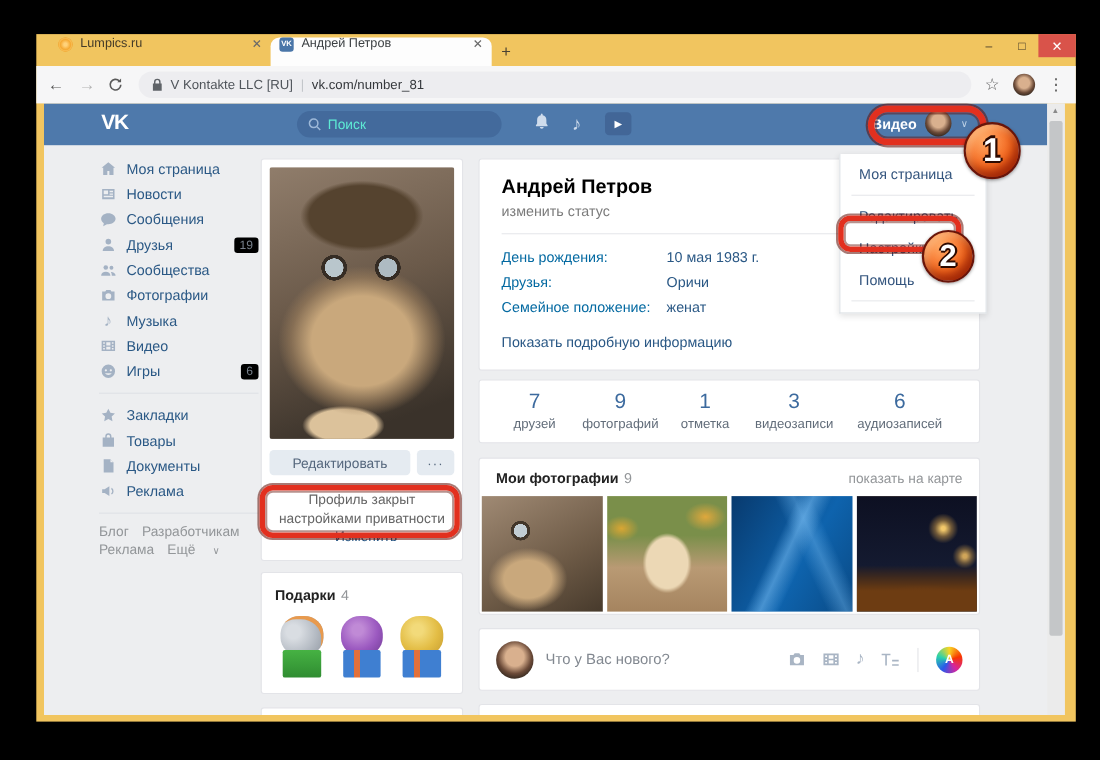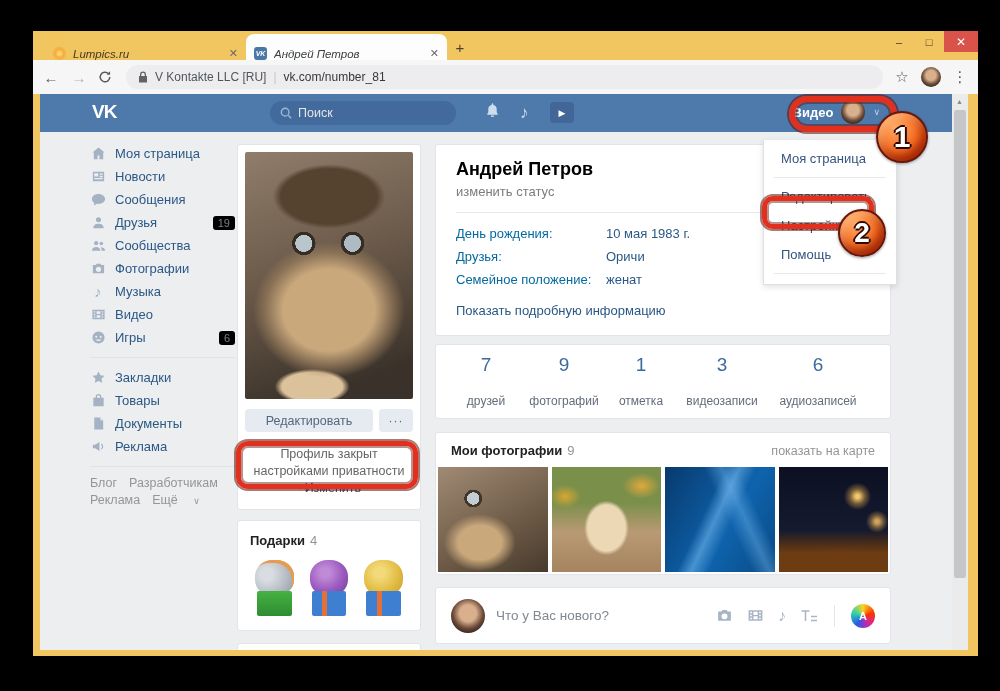--- a/index.html
+++ b/index.html
@@ -2,21 +2,21 @@
 <html><head>
 <meta charset="utf-8">
 <style>
   * { margin:0; padding:0; box-sizing:border-box; }
   html,body { width:1000px; height:691px; background:#000; font-family:"Liberation Sans","DejaVu Sans",sans-serif; overflow:hidden; }
   .stage { position:relative; width:1000px; height:691px; background:#000; }
 
   
   .window { position:absolute; left:33px; top:31px; width:945px; height:625px; background:#f1c55f; }
   .tabstrip { position:relative; height:29px; display:flex; align-items:flex-end; padding-left:12px; }
-  .tab { display:flex; align-items:flex-end; gap:7px; height:26px; width:201px; padding:0 8px; font-size:11.5px; color:#433a28; border-radius:8px 8px 0 0;font-style:italic; }
+  .tab { display:flex; align-items:flex-start; gap:7px; height:26px; width:201px; padding:0 8px; font-size:11.5px; color:#433a28; border-radius:8px 8px 0 0; }
   .tab.active { background:#fdfdfd; color:#3c4043; }
   .tab .title { flex:1; white-space:nowrap; overflow:hidden; }
   .tclose { color:#6a6a6a; font-size:11px; cursor:default; }
   .fav-lumpics { width:13px; height:13px; border-radius:50%; background:radial-gradient(circle at 50% 50%, #ffd27a 15%, #f29d1e 60%, #e0820c); box-shadow: inset 0 0 0 1.5px #f7b94e; flex:0 0 13px; }
   .fav-vk { width:13px; height:13px; border-radius:3px; background:#4a76a8; color:#fff; font-size:7px; font-weight:bold; display:flex; align-items:center; justify-content:center; flex:0 0 13px; }
   .newtab { width:26px; height:26px; display:flex; align-items:center; justify-content:center; font-size:15px; color:#4b4232; }
   .wincontrols { position:absolute; right:0; top:0; height:21px; display:flex; align-items:center; }
   .wc { width:30px; height:21px; display:flex; align-items:center; justify-content:center; font-size:11px; color:#3e3627; }
   .wc.close { width:34px; background:#d9534a; color:#fff; font-size:12px; }
 
@@ -27,21 +27,21 @@
   .sec-name { color:#50555b; }
   .omni-sep { color:#c3c6ca; }
   .omni-url { color:#35383c; }
   .tool-avatar { width:20px; height:20px; border-radius:50%; background:radial-gradient(circle at 50% 42%, #d9b08e 32%, #6b4a38 58%, #33281f 78%); }
 
   
   .page { position:absolute; left:7px; top:63px; width:928px; height:556px; background:#edeef0; overflow:hidden; }
 
   .vkheader { position:absolute; left:0; top:0; width:912px; height:38px; background:#4e79ab; }
   .vklogo { position:absolute; left:52px; top:7px; color:#fff; font-size:19px; font-weight:bold; letter-spacing:-1px; }
-  .vksearch { position:absolute; left:230px; top:7px; width:186px; height:24px; background:#436a9c; border-radius:12px; display:flex; align-items:center; padding:0 10px; gap:6px; color:#e5e5e5; font-size:12.5px; }
+  .vksearch { position:absolute; left:230px; top:7px; width:186px; height:24px; background:#436a9c; border-radius:12px; display:flex; align-items:center; padding:0 10px; gap:6px; color:#5eead4; font-size:12.5px; }
   .hicon { position:absolute; top:9px; color:#cfdcec; font-size:15px; }
   .hvideo { position:absolute; top:8px; width:24px; height:21px; background:#426697; border-radius:4px; color:#fff; font-size:9px; display:flex; align-items:center; justify-content:center; }
   .userchip { position:absolute; right:72px; top:6px; display:flex; align-items:center; gap:8px; color:#fff; font-size:13px; font-weight:bold; }
   .chip-avatar { width:24px; height:24px; border-radius:50%; background:radial-gradient(circle at 50% 42%, #d9b08e 32%, #6b4a38 58%, #33281f 78%); }
   .chip-chev { font-size:9px; color:#bdd1e6; font-weight:normal; }
 
   .vscroll { position:absolute; right:0; top:0; width:16px; height:556px; background:#ebebeb; }
   .vscroll .arrow { position:absolute; top:4px; left:4px; font-size:7px; color:#8a8a8a; }
   .vscroll .thumb { position:absolute; top:16px; left:2px; width:12px; height:468px; background:#c4c6c8; border-radius:2px; }
 
@@ -97,21 +97,21 @@
   .pstatus { font-size:13px; color:#7b7b7b; margin-top:4px; }
   .idiv { height:1px; background:#e7e8ec; margin:13px -20px 13px 0; }
   .drow { display:flex; font-size:13px; margin-top:8px; }
   .drow .dl { width:150px; color:#0369a1; }
   .drow .dv { color:#2a5885; }
   .morelink { display:inline-block; margin-top:16px; font-size:13px; color:#2a5885; text-decoration:none; }
   .counterscard { margin-top:8px; display:flex; padding:9px 0 10px 12px; }
   .citem { text-align:center; }
   .citem:nth-child(1){width:76px} .citem:nth-child(2){width:80px} .citem:nth-child(3){width:74px} .citem:nth-child(4){width:88px} .citem:nth-child(5){width:104px}
   .cval { font-size:19px; color:#3c6a9e; }
-  .clbl { font-size:12px; color:#626d7a; margin-top:18px; }
+  .clbl { font-size:12px; color:#626d7a; margin-top:1px; }
   .photoscard { margin-top:13px; padding:10px 0 2px; }
   .phead { display:flex; padding:0 15px 9px; align-items:baseline; }
   .phead .map { margin-left:auto; color:#939699; font-size:12.5px; font-weight:normal; }
   .photostrip { display:flex; gap:4px; padding:0 2px; }
   .ptile { width:110px; height:105px; }
   .ph1 { background: radial-gradient(16px 16px at 32% 30%, #c3ced4 0 38%, #42362a 39% 55%, transparent 56%), radial-gradient(48px 38px at 38% 72%, #c9a87c 0 45%, transparent 75%), linear-gradient(150deg,#a08a74,#6d5a46 60%,#473a2c); }
   .ph2 { background: radial-gradient(36px 44px at 50% 58%, #ecd8b5 0 52%, transparent 62%), radial-gradient(26px 18px at 82% 18%, #e0a83c, transparent 72%), radial-gradient(22px 16px at 12% 28%, #d9a633, transparent 72%), linear-gradient(180deg,#7a8f4a 0 34%, #b99a74 62%, #a5845f); }
   .ph3 { background: linear-gradient(115deg, rgba(120,190,245,0) 38%, rgba(120,190,245,.55) 47%, rgba(120,190,245,0) 58%), linear-gradient(65deg, rgba(120,190,245,0) 55%, rgba(120,190,245,.4) 66%, rgba(120,190,245,0) 76%), linear-gradient(120deg,#083a6e,#0e63ad 58%,#0a4a85); }
   .ph4 { background: radial-gradient(22px 22px at 72% 28%, rgba(255,210,110,.95) 0 8%, rgba(255,190,80,.4) 34%, transparent 62%), radial-gradient(18px 18px at 90% 52%, rgba(255,200,100,.8) 0 10%, rgba(255,190,80,.35) 36%, transparent 62%), linear-gradient(0deg, #6d3c12 0 18%, rgba(109,60,18,0) 40%), radial-gradient(60px 26px at 55% 96%, #b4581a, transparent 78%), linear-gradient(#0d1022,#141a30 60%,#1d1610); }
   .composercard { margin-top:12px; height:57px; display:flex; align-items:center; padding:0 15px; gap:11px; }

